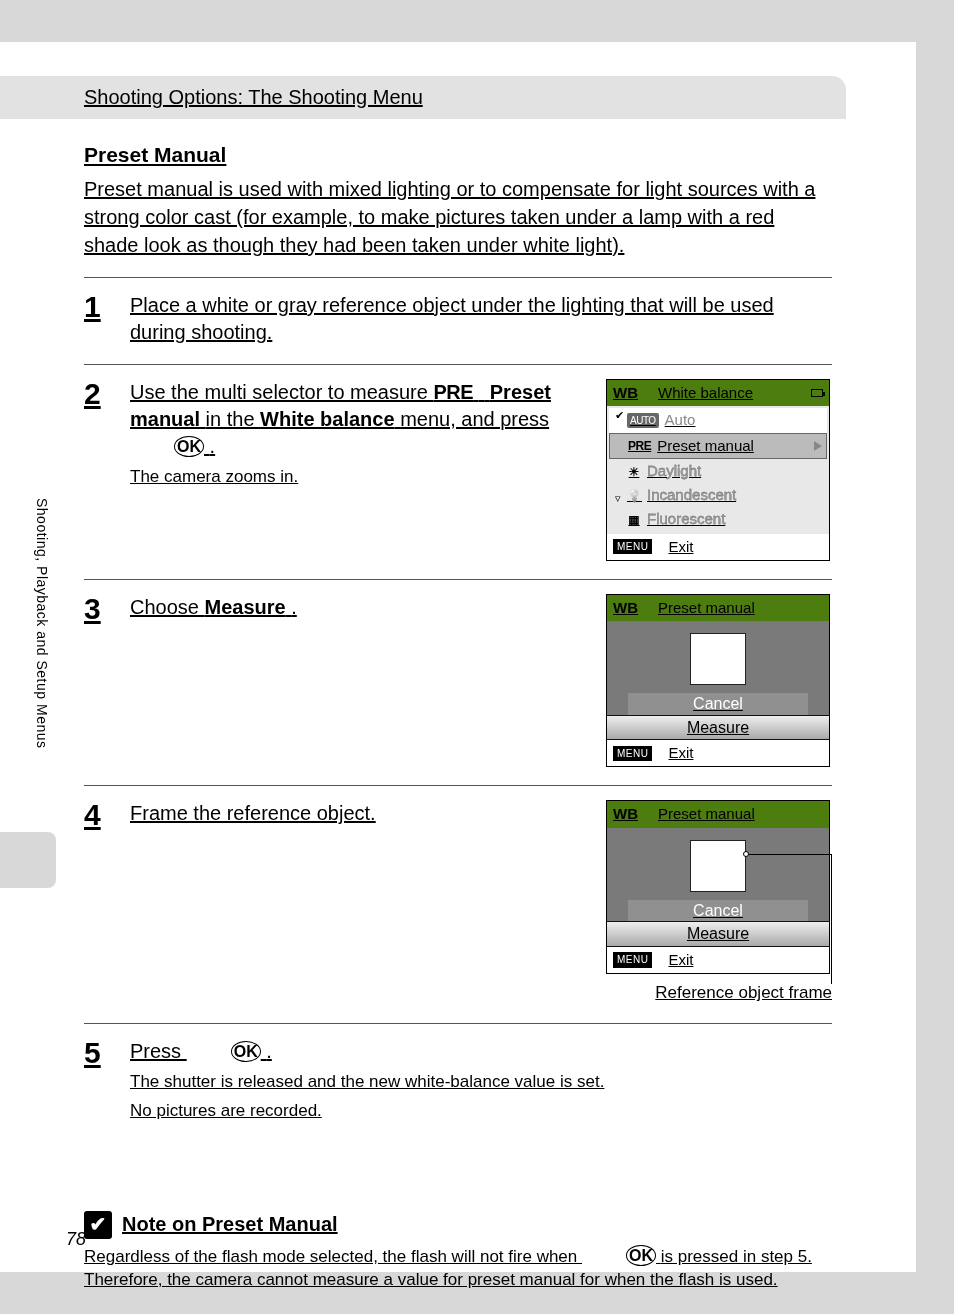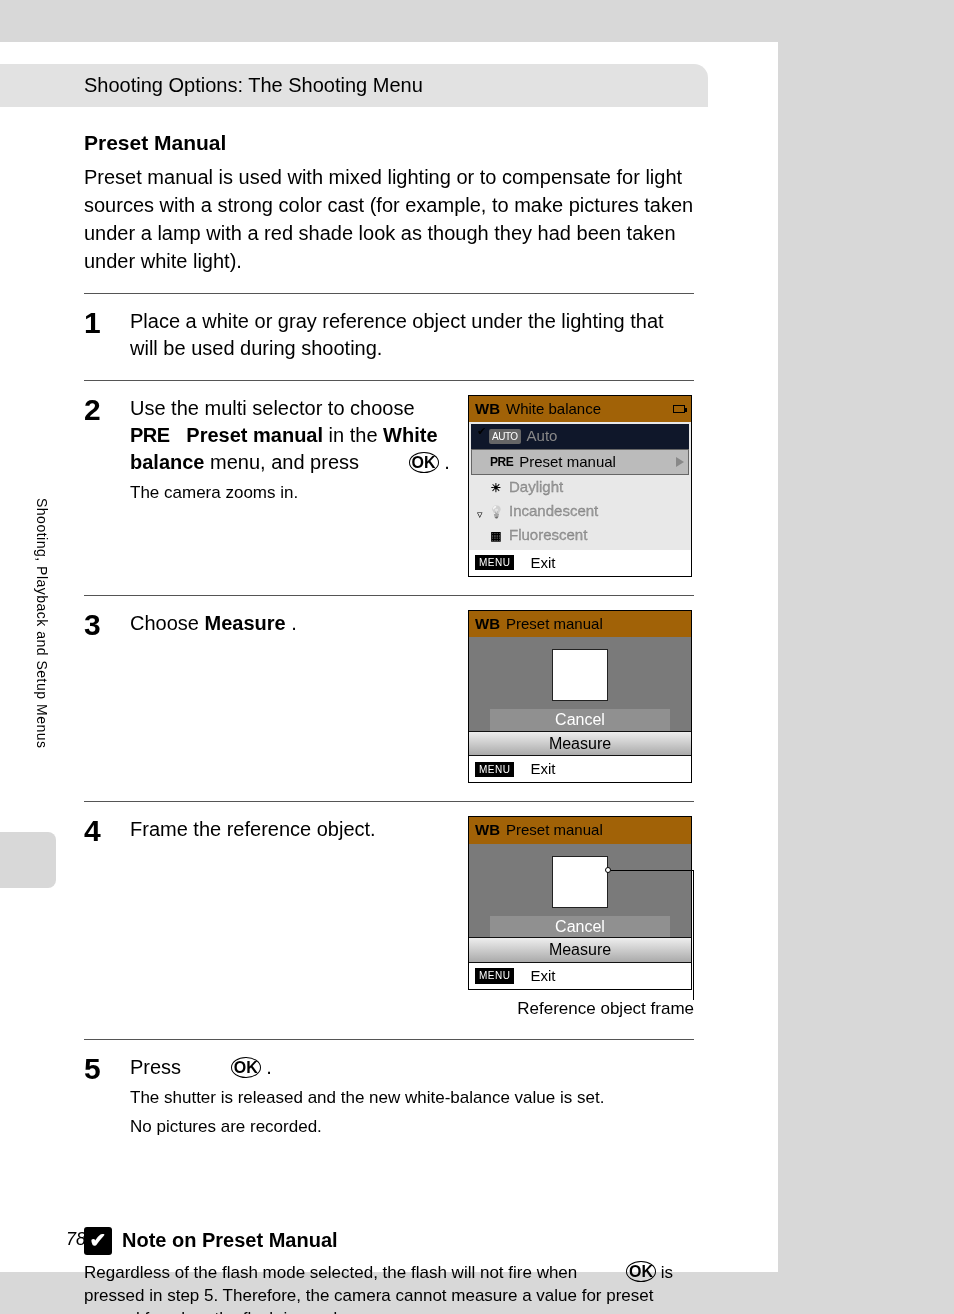--- a/index.html
+++ b/index.html
@@ -9,23 +9,24 @@
     width: 954px;
     height: 1314px;
     position: relative;
     color: #000;
   }
   .page {
     background: #fff;
     position: absolute;
     top: 42px;
     left: 0;
-    width: 778px;
+    width: 916px;
     height: 1230px;
-    padding-top: 22px;
+    padding-top: 34px;
+    text-decoration: underline;
   }
   .header-bar {
     background: #e2e2e2;
     padding: 10px 0 10px 84px;
     font-size: 20px;
     border-radius: 0 14px 0 0;
     margin-right: 70px;
   }
   .content {
     padding: 24px 84px 0 84px;
@@ -46,27 +47,27 @@
   .ok-icon { display:inline-block; border:1.6px solid #000; border-radius:50%; font-size:16px; font-weight:bold; padding:0 2px; line-height:1.2; vertical-align:1px;margin-left:44px; }
   .step-with-lcd { display:flex; gap:18px; }
   .step-left { flex:1; }
   .lcd-wrap { width: 226px; }
   .lcd {
     border: 1.8px solid #000;
     width: 224px;
     font-size: 15px;
     background: #fff;
   }
-  .lcd-title { padding: 3px 6px; display:flex; align-items:center; gap:6px; background:#a16207;}
+  .lcd-title { padding: 3px 6px; display:flex; align-items:center; gap:20px; background:#4d7c0f;}
   .wb-icon { font-weight:bold; font-family: Arial Narrow, sans-serif; }
   .lcd-row { display:flex; align-items:center; gap:6px; padding:2px 6px 2px 20px; }
   .lcd-row.sel { background:#bbb; border:1px solid #666; margin:0 2px; padding-left:18px; position:relative;}
   .lcd-row.sel::after { content:""; position:absolute; right:4px; top:50%; transform:translateY(-50%); border-left:8px solid #888; border-top:5px solid transparent; border-bottom:5px solid transparent;}
   .lcd-row .outlined { color:#999; -webkit-text-stroke: 0.3px #777; text-shadow: 0 0 1px #fff;}
-  .lcd-auto-row { background:#0f172a; margin:0 2px; padding:2px 6px 2px 18px; color:#888; display:flex; align-items:center; gap:6px;}
+  .lcd-auto-row { background:#ffffff; margin:0 2px; padding:2px 6px 2px 18px; color:#888; display:flex; align-items:center; gap:6px;}
   .lcd-auto-row .auto-pill{ background:#666; color:#fff; font-size:10px; padding:1px 3px; border-radius:2px; letter-spacing:-0.5px;}
   .lcd-footer { padding:3px 6px; display:flex; align-items:center; gap:16px; }
   .menu-tag { background:#000; color:#fff; font-size:10px; padding:1px 4px; letter-spacing:0.5px; }
   .lcd-preset {
     border: 1.8px solid #000;
     width: 224px;
     font-size: 15px;
     background:#fff;
   }
   .lcd-preset .frame-area { background:#7a7a7a; padding:12px 0 0 0; display:flex; flex-direction:column; align-items:center; }
@@ -120,21 +121,21 @@
 
     <div class="step">
       <div class="step-num">1</div>
       <div class="step-body">Place a white or gray reference object under the lighting that will be used during shooting.</div>
     </div>
 
     <div class="step">
       <div class="step-num">2</div>
       <div class="step-body step-with-lcd">
         <div class="step-left">
-          <span>Use the multi selector to choose </span>
+          <span>Use the multi selector to measure </span>
           <span class="pre-icon">PRE</span>
           <span>&nbsp;</span>
           <span class="bold">Preset manual</span>
           <span> in the </span>
           <span class="bold">White balance</span>
           <span> menu, and press </span>
           <span class="ok-icon">OK</span>
           <span>.</span>
           <div class="subtext">The camera zooms in.</div>
         </div>

